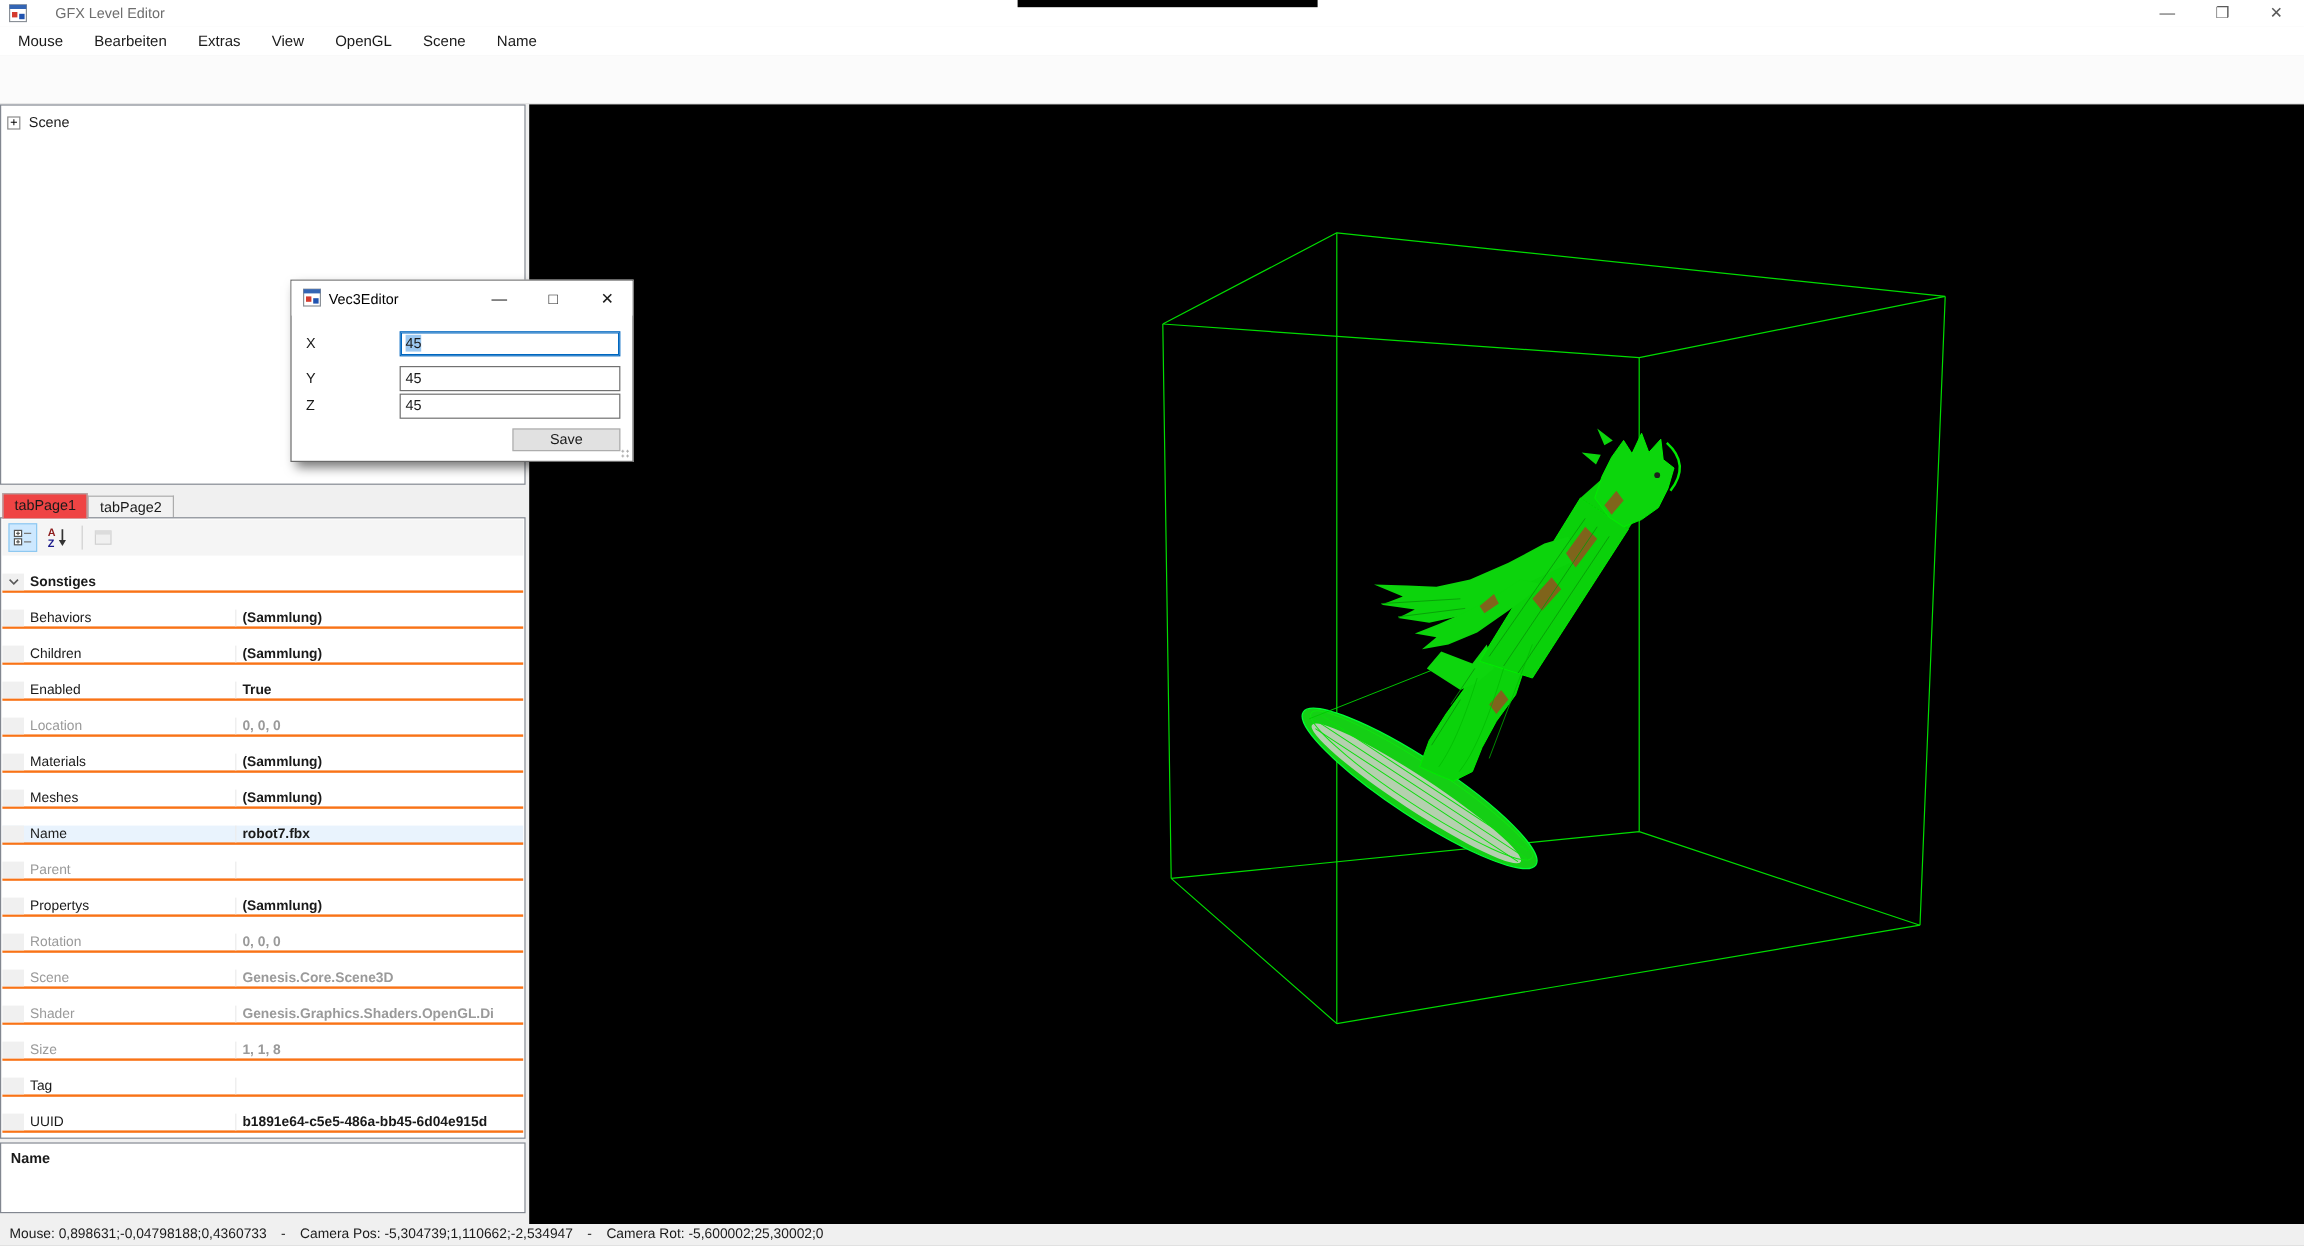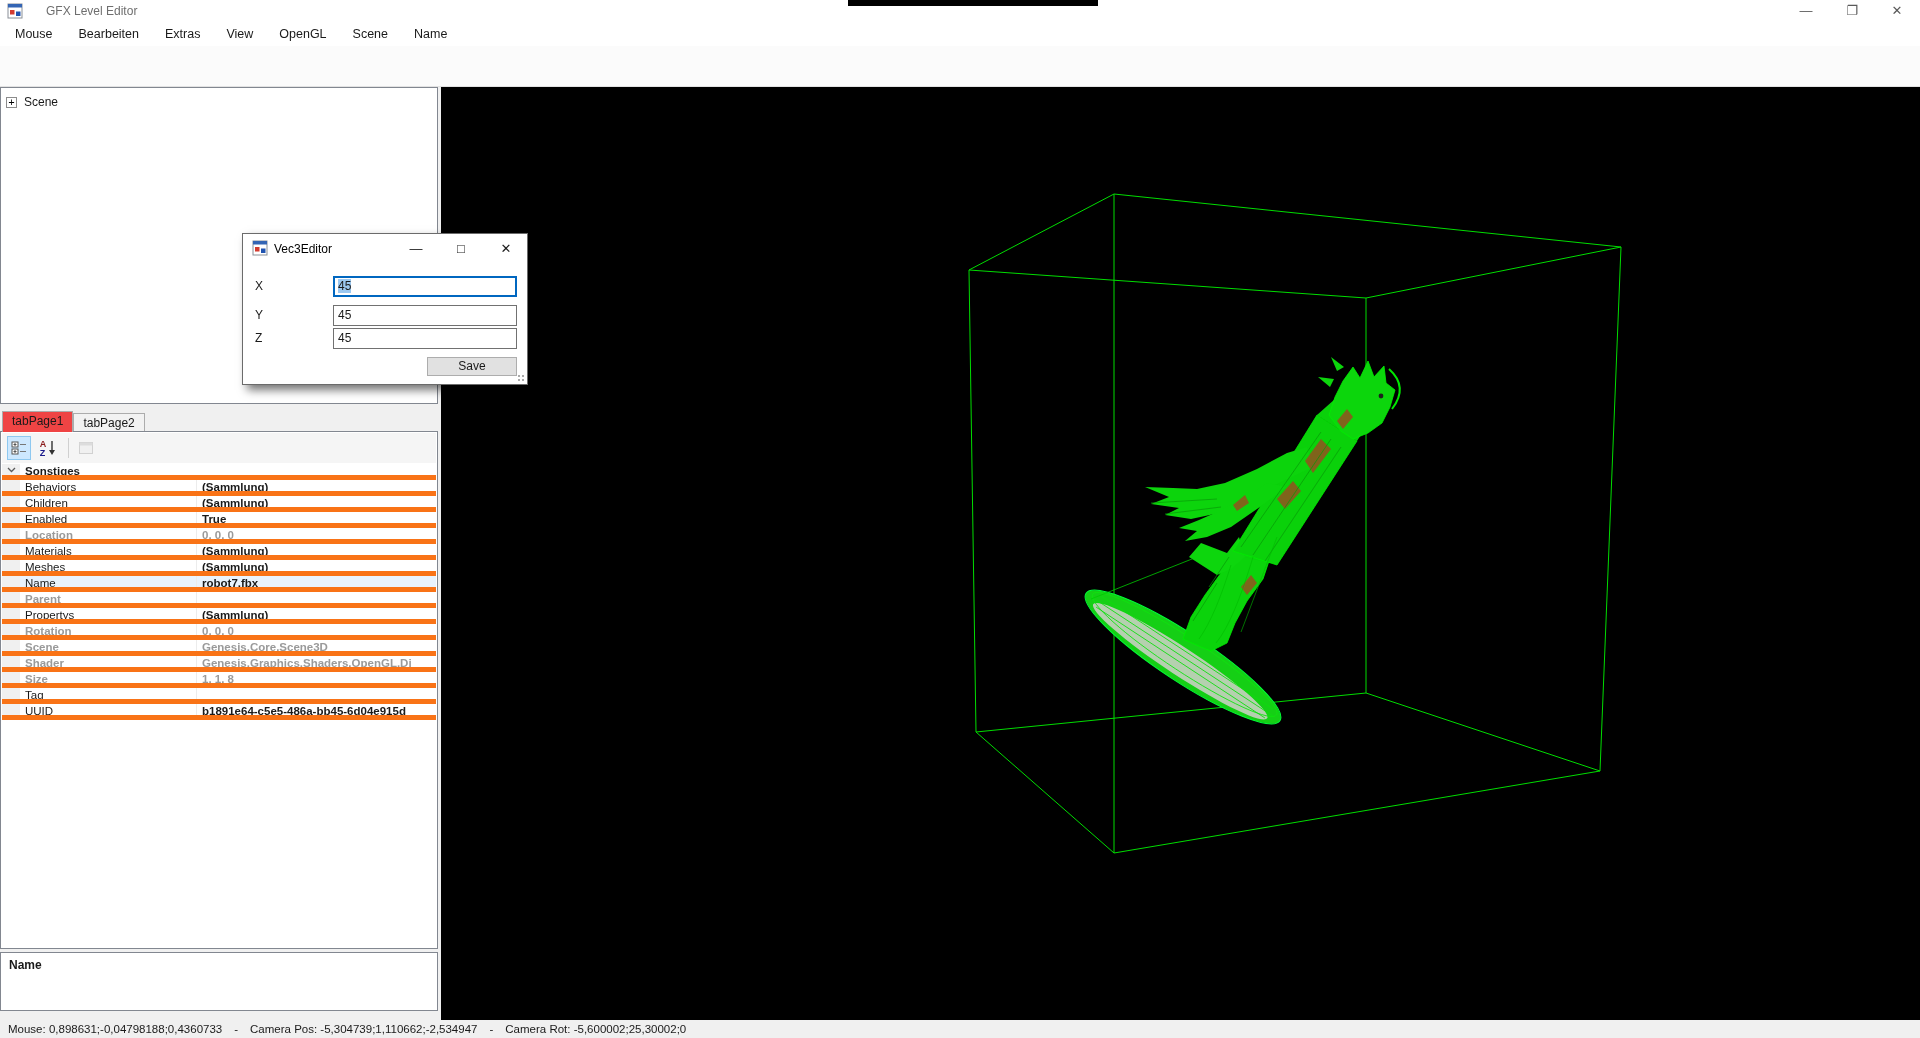--- a/index.html
+++ b/index.html
@@ -53,29 +53,29 @@
   #pg-toolbar { position:absolute; left:1px; top:1px; width:434px; height:30px; background:#f5f5f5;
                 display:flex; align-items:center; }
   .pg-btn { width:24px; height:24px; margin-left:5px; display:flex; align-items:center; justify-content:center;
             border:1px solid transparent; }
   .pg-btn.checked { background:#cde8ff; border-color:#8ec8f0; }
   .pg-btn.disabled { opacity:.55; }
   .pg-sep { width:1px; height:20px; background:#d0d0d0; margin-left:8px; }
   .azA { font-size:9px; font-weight:bold; color:#8b1a1a; line-height:8px; }
   .azZ { font-size:9px; font-weight:bold; color:#1a1a8b; line-height:8px; }
   #pg-rows { position:absolute; left:1px; top:32px; width:434px; }
-  .pg-row { display:flex; height:16px; border-bottom:5px solid #f97316; background:#fff; }
+  .pg-row { display:flex; height:16px; border-bottom:2px solid #f97316; background:#fff;margin-top:14px; }
   .pg-row.selected { background:#e9f3fd; }
   .pg-gutter { width:18px; background:#f0f0f0; flex:none; display:flex; align-items:center; justify-content:center; }
   .pg-label { width:177px; flex:none; padding-left:5px; line-height:15px; font-size:11.5px;
               border-right:1px solid #ececec; overflow:hidden; white-space:nowrap; }
   .pg-value { flex:1; padding-left:5px; line-height:15px; font-size:11.5px; font-weight:bold;
               overflow:hidden; white-space:nowrap; }
   .pg-row.cat .pg-label { font-weight:bold; border-right:none; width:auto; }
-  .pg-row .muted { color:#9a9a9a;font-weight:bold; }
+  .pg-row .muted { color:#9a9a9a; }
 
   #help-box { left:0; top:952px; width:438px; height:59px; background:#fff; border:1px solid #828790; }
   #help-box .help-title { margin:5px 0 0 8px; font-weight:bold; font-size:12px; }
 
   
   #statusbar { left:0; top:1020px; width:1920px; height:18px; background:#f0f0f0; display:flex;
                align-items:center; gap:12px; padding-left:8px; font-size:11.5px; }
 
   
   #viewport { left:441px; top:87px; width:1479px; height:933px; background:#000; }

